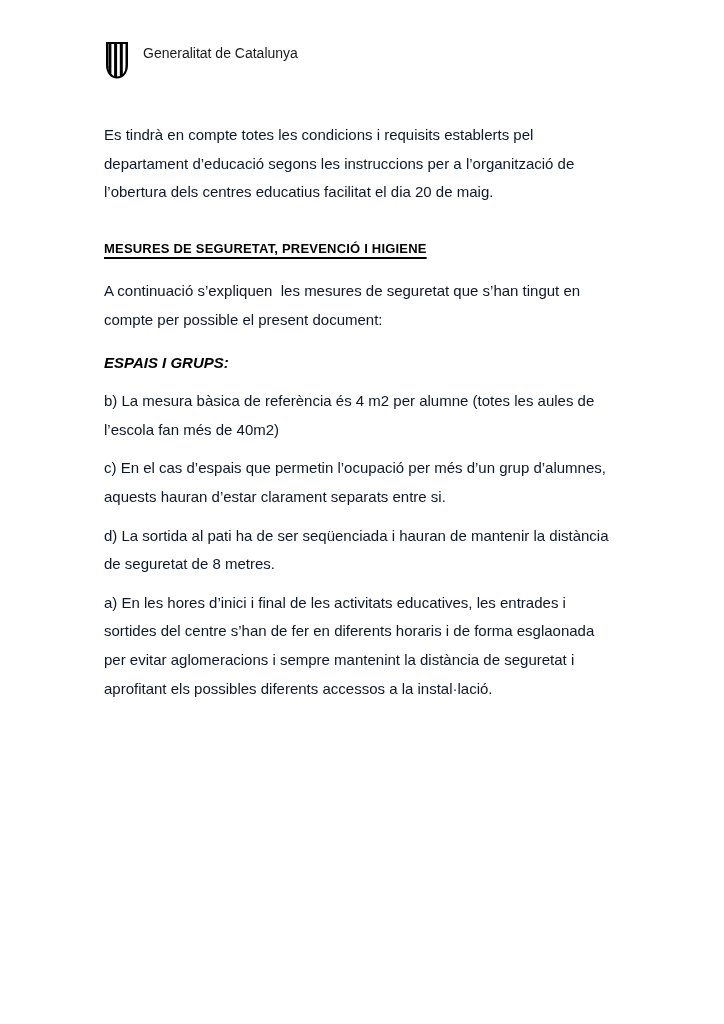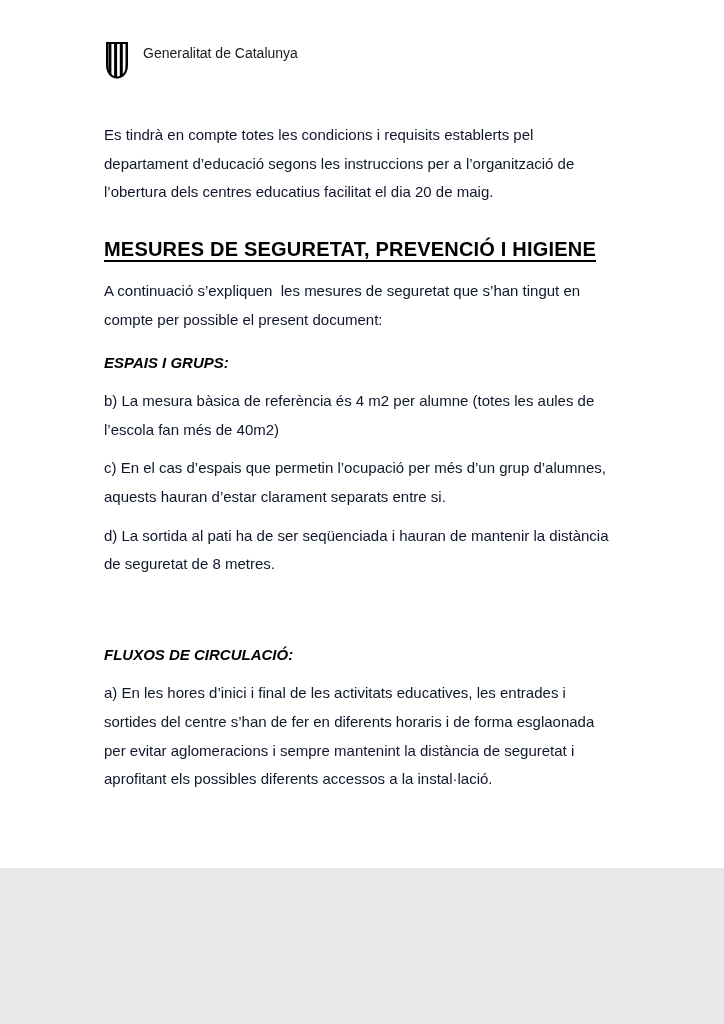--- a/index.html
+++ b/index.html
@@ -1,19 +1,19 @@
 <!DOCTYPE html>
 <html><head>
 <meta charset="utf-8">
 <style>
   * { margin: 0; padding: 0; box-sizing: border-box; }
   html, body { background: #e8e8e8; }
   .page {
     width: 724px;
-    height: 868px;
+    height: 1024px;
     background: #ffffff;
     margin: 0 auto;
     position: relative;
     font-family: "Liberation Sans", sans-serif;
     color: #000000;
     overflow: hidden;
   }
   .inner {
     padding: 40px 104px 0 104px;
   }
@@ -24,21 +24,21 @@
   }
   .logo-wrap { flex: 0 0 auto; padding-top: 1px; }
   .org-lines { font-size: 14px; line-height: 26px; color: #1a1a1a; }
   .doc-body { padding-top: 38px; font-size: 15px; line-height: 28.6px; }
   .para {
     margin: 0 0 10px 0;
     white-space: pre-wrap;
     color: #0f172a;
   }
   .heading {
-    font-size: 20px;
+    font-size: 13px;
     font-weight: bold;
     letter-spacing: 0.2px;
     text-decoration: underline;
     text-decoration-thickness: 1.5px;
     text-underline-offset: 4px;
     margin: 28px 0 14px 0;
     color: #000;
   }
   .subheading {
     font-size: 15px;
@@ -84,19 +84,18 @@
       <h1 class="heading">MESURES DE SEGURETAT, PREVENCIÓ I HIGIENE</h1>
 
       <p class="para">A continuació s’expliquen  les mesures de seguretat que s’han tingut en compte per possible el present document:</p>
 
       <h2 class="subheading">ESPAIS I GRUPS:</h2>
 
       <p class="para">b) La mesura bàsica de referència és 4 m2 per alumne (totes les aules de l’escola fan més de 40m2)</p>
       <p class="para">c) En el cas d’espais que permetin l’ocupació per més d’un grup d’alumnes, aquests hauran d’estar clarament separats entre si.</p>
       <p class="para">d) La sortida al pati ha de ser seqüenciada i hauran de mantenir la distància de seguretat de 8 metres.</p>
 
-      <h2 class="subheading gap-large">FLUXOS DE CIRCULACIÓ:</h2>
 
       <p class="para">a) En les hores d’inici i final de les activitats educatives, les entrades i sortides del centre s’han de fer en diferents horaris i de forma esglaonada per evitar aglomeracions i sempre mantenint la distància de seguretat i aprofitant els possibles diferents accessos a la instal·lació.</p>
     </main>
 
   </div>
 </div>
 
 </body></html>

